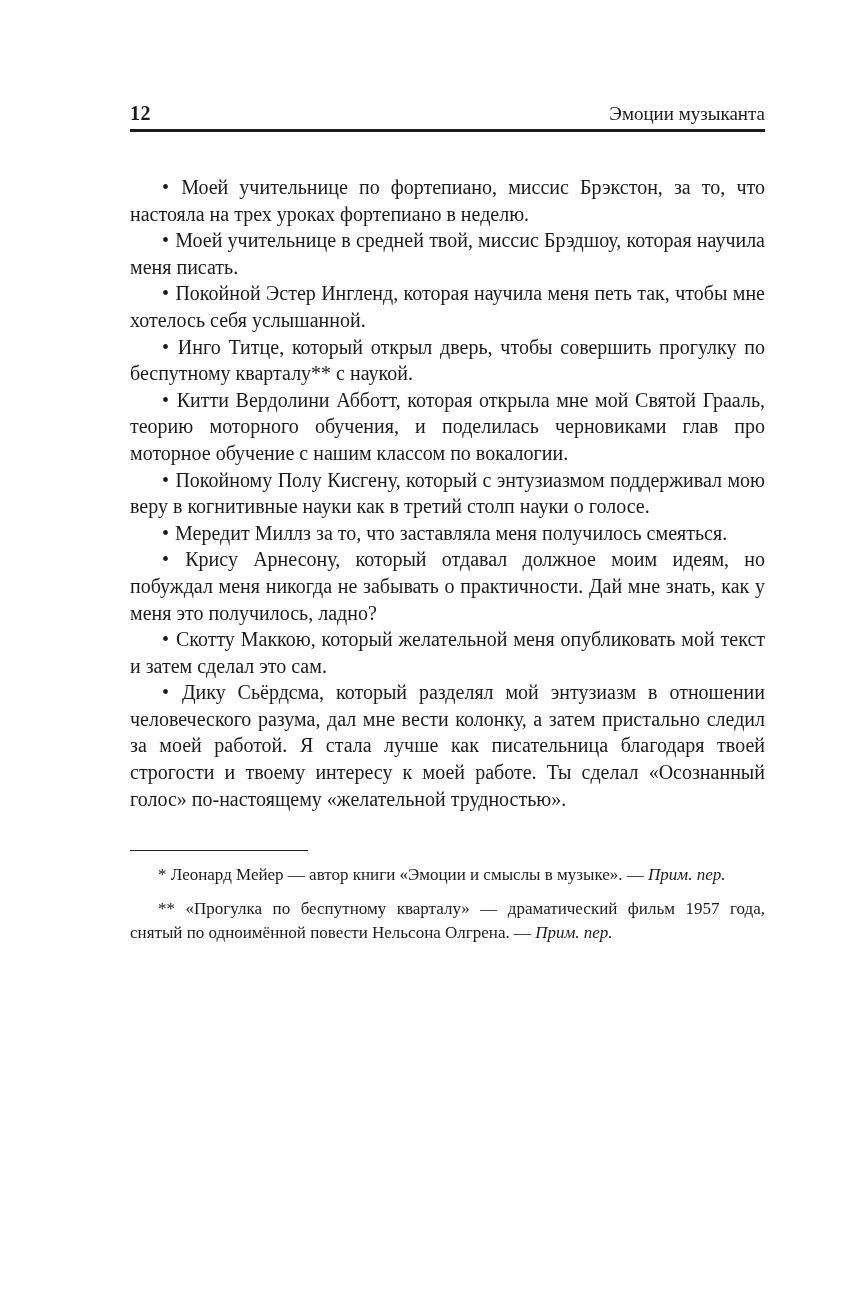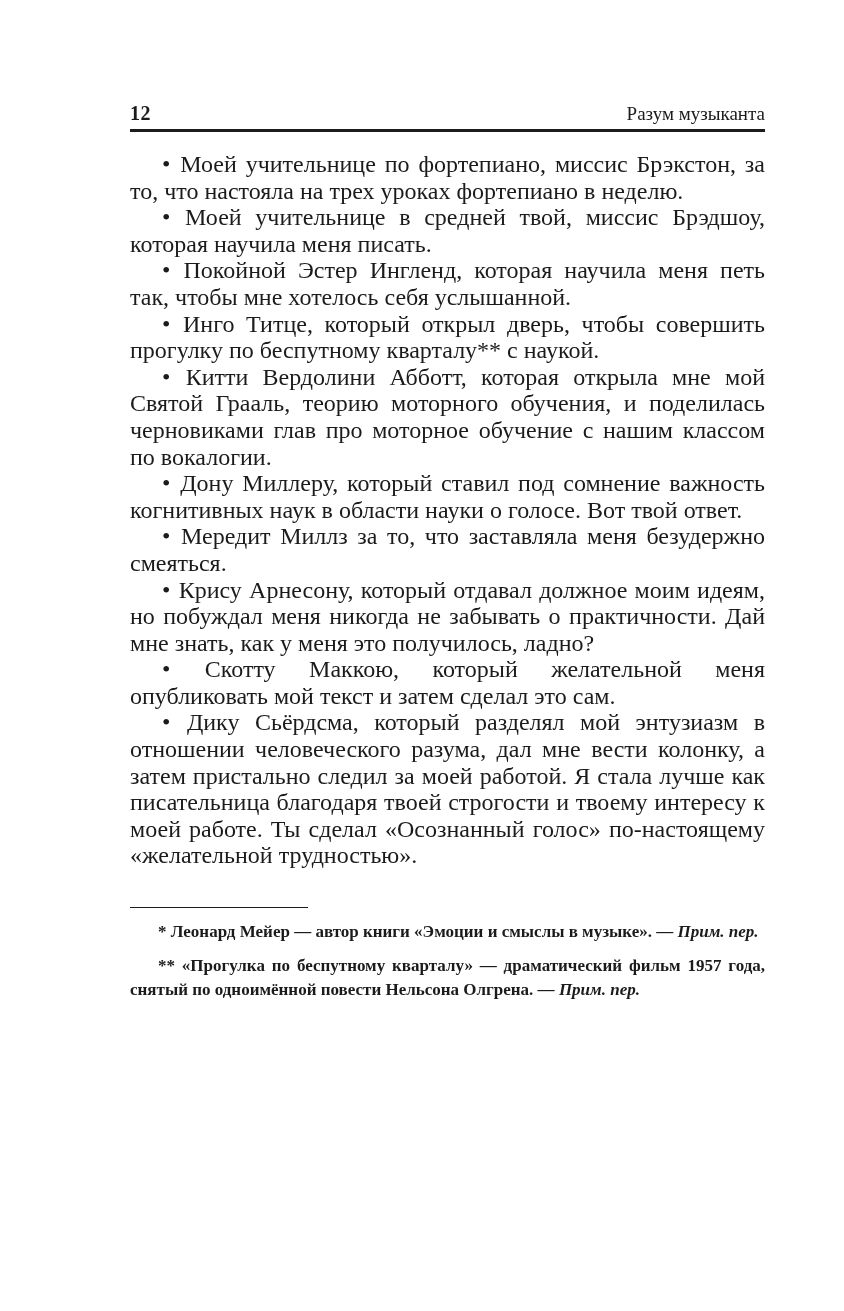--- a/index.html
+++ b/index.html
@@ -31,36 +31,35 @@
   }
   .running-title {
     font-size: 19px;
   }
   .header-rule {
     height: 0;
     border-top: 3px solid #1c1c1c;
     margin-top: 2px;
   }
   .body-text {
-    margin-top: 19px;
-    font-size: 24px;
+    margin-top: 42px;
+    font-size: 20px;
     line-height: 26.6px;
     text-align: justify;
     hyphens: auto;
   }
   .body-text p {
     margin: 0;
     text-indent: 32px;
   }
   .bullet {
     padding-right: 1px;
   }
   .footnotes {
     margin-top: 38px;
-    font-weight: bold;
   }
   .footnote-rule {
     width: 178px;
     height: 0;
     border-top: 1.5px solid #1c1c1c;
     margin-bottom: 12px;
   }
   .footnote {
     font-size: 17px;
     line-height: 24.5px;
@@ -71,39 +70,39 @@
   }
   .footnote em { font-style: italic; }
 </style>
 </head>
 <body>
 
 <div class="page">
 
   <header class="page-header">
     <span class="page-number">12</span>
-    <span class="running-title">Разум музыканта</span>
+    <span class="running-title">Эмоции музыканта</span>
   </header>
   <div class="header-rule"></div>
 
   <main class="body-text">
     <p class="item"><span class="bullet">•</span>
       <span>Моей учительнице по фортепиано, миссис Брэкстон, за то, что настояла на трех уроках фортепиано в неделю.</span></p>
     <p class="item"><span class="bullet">•</span>
       <span>Моей учительнице в средней твой, миссис Брэдшоу, которая научила меня писать.</span></p>
     <p class="item"><span class="bullet">•</span>
       <span>Покойной Эстер Ингленд, которая научила меня петь так, чтобы мне хотелось себя услышанной.</span></p>
     <p class="item"><span class="bullet">•</span>
       <span>Инго Титце, который открыл дверь, чтобы совершить прогулку по беспутному кварталу** с наукой.</span></p>
     <p class="item"><span class="bullet">•</span>
       <span>Китти Вердолини Абботт, которая открыла мне мой Святой Грааль, теорию моторного обучения, и поделилась черновиками глав про моторное обучение с нашим классом по вокалогии.</span></p>
     <p class="item"><span class="bullet">•</span>
-      <span>Дону Миллеру, который ставил под сомнение важность когнитивных наук в области науки о голосе. Вот твой ответ.</span></p>
+      <span>Покойному Полу Кисгену, который с энтузиазмом поддерживал мою веру в когнитивные науки как в третий столп науки о голосе.</span></p>
     <p class="item"><span class="bullet">•</span>
-      <span>Мередит Миллз за то, что заставляла меня безудержно смеяться.</span></p>
+      <span>Мередит Миллз за то, что заставляла меня получилось смеяться.</span></p>
     <p class="item"><span class="bullet">•</span>
       <span>Крису Арнесону, который отдавал должное моим идеям, но побуждал меня никогда не забывать о практичности. Дай мне знать, как у меня это получилось, ладно?</span></p>
     <p class="item"><span class="bullet">•</span>
       <span>Скотту Маккою, который желательной меня опубликовать мой текст и затем сделал это сам.</span></p>
     <p class="item"><span class="bullet">•</span>
       <span>Дику Сьёрдсма, который разделял мой энтузиазм в отношении человеческого разума, дал мне вести колонку, а затем пристально следил за моей работой. Я стала лучше как писательница благодаря твоей строгости и твоему интересу к моей работе. Ты сделал «Осознанный голос» по-настоящему «желательной трудностью».</span></p>
   </main>
 
   <footer class="footnotes">
     <div class="footnote-rule"></div>

